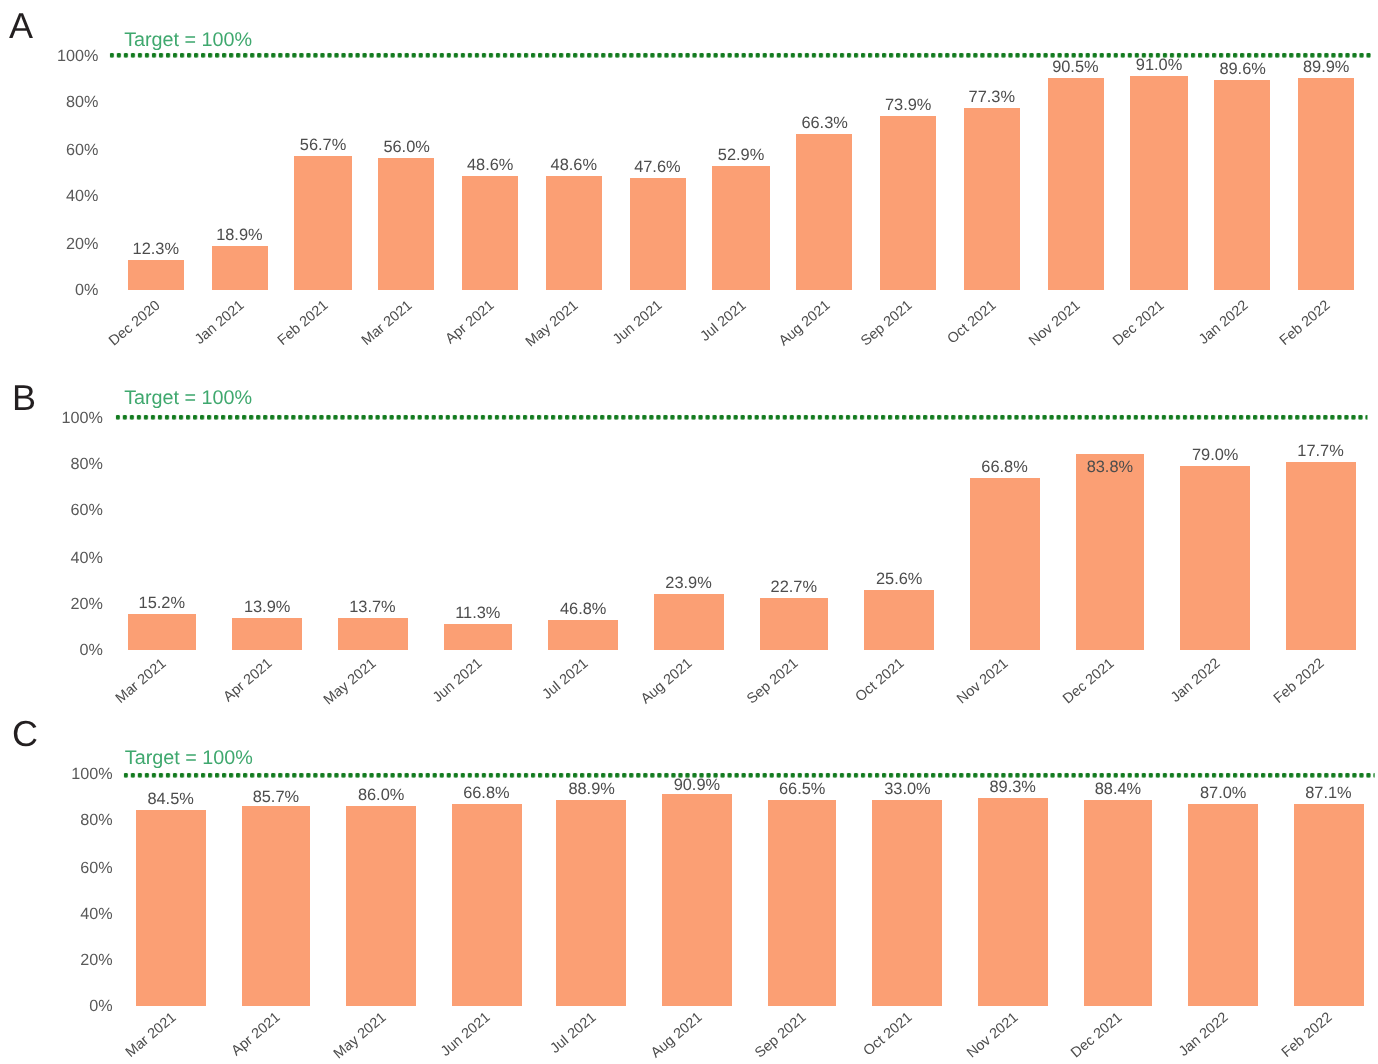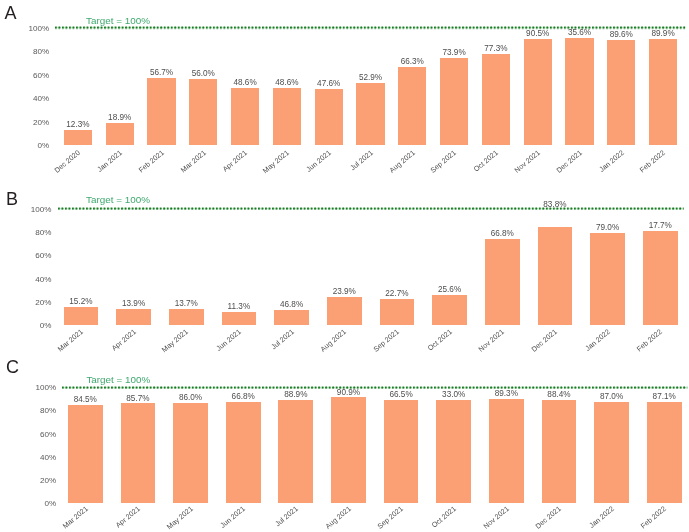--- a/index.html
+++ b/index.html
@@ -10,21 +10,21 @@
        -webkit-font-smoothing:antialiased;-moz-osx-font-smoothing:grayscale;}
   #figure{position:absolute;left:0;top:0;width:689px;height:532px;
           will-change:transform;transform:translateZ(0);}
   .panel{position:absolute;left:0;top:0;width:689px;height:532px;}
   .panel-letter{position:absolute;font-size:18px;color:#231f20;line-height:1;}
   .y-axis,.x-axis,.bars{position:absolute;left:0;top:0;width:689px;height:532px;}
   .ylab{position:absolute;left:0;font-size:8.1px;color:#595959;text-align:right;
         transform:translateY(-50%);white-space:nowrap;}
   .target-line{position:absolute;height:3.4px;overflow:hidden;}
   .target-line svg{display:block;}
-  .target-text{position:absolute;font-size:9.9px;color:#3fa86e;white-space:nowrap;margin-left:24px;}
+  .target-text{position:absolute;font-size:9.9px;color:#3fa86e;white-space:nowrap;}
   .bar{position:absolute;background:#fb9f74;}
   .bar-label{position:absolute;font-size:8.2px;color:#4d4d4d;white-space:nowrap;
              transform:translateX(-50%);}
   .xlab{position:absolute;width:200px;text-align:right;
         font-size:7.2px;color:#4d4d4d;white-space:nowrap;
         transform-origin:100% 0%;transform:rotate(-40deg);}
 </style>
 </head>
 <body>
 
@@ -69,21 +69,21 @@
     <div class="bar-label" style="left:370.50px;top:72.85px">52.9%</div>
     <div class="bar" style="left:398.10px;width:28.4px;top:66.93px;height:77.77px"></div>
     <div class="bar-label" style="left:412.30px;top:57.13px">66.3%</div>
     <div class="bar" style="left:439.90px;width:28.4px;top:58.02px;height:86.68px"></div>
     <div class="bar-label" style="left:454.10px;top:48.22px">73.9%</div>
     <div class="bar" style="left:481.70px;width:28.4px;top:54.03px;height:90.67px"></div>
     <div class="bar-label" style="left:495.90px;top:44.23px">77.3%</div>
     <div class="bar" style="left:523.50px;width:28.4px;top:38.54px;height:106.16px"></div>
     <div class="bar-label" style="left:537.70px;top:28.74px">90.5%</div>
     <div class="bar" style="left:565.30px;width:28.4px;top:37.96px;height:106.74px"></div>
-    <div class="bar-label" style="left:579.50px;top:28.16px">35.6%</div>
+    <div class="bar-label" style="left:579.50px;top:28.16px">91.0%</div>
     <div class="bar" style="left:607.10px;width:28.4px;top:39.60px;height:105.10px"></div>
     <div class="bar-label" style="left:621.30px;top:29.80px">89.6%</div>
     <div class="bar" style="left:648.90px;width:28.4px;top:39.25px;height:105.45px"></div>
     <div class="bar-label" style="left:663.10px;top:29.45px">89.9%</div>
   </div>
   <div class="x-axis">
     <div class="xlab" style="left:-123.90px;top:147.90px">Dec 2020</div>
     <div class="xlab" style="left:-82.10px;top:147.90px">Jan 2021</div>
     <div class="xlab" style="left:-40.30px;top:147.90px">Feb 2021</div>
     <div class="xlab" style="left:1.50px;top:147.90px">Mar 2021</div>
@@ -134,21 +134,21 @@
     <div class="bar-label" style="left:291.58px;top:300.38px">46.8%</div>
     <div class="bar" style="left:326.90px;width:34.7px;top:297.11px;height:27.89px"></div>
     <div class="bar-label" style="left:344.25px;top:287.31px">23.9%</div>
     <div class="bar" style="left:379.57px;width:34.7px;top:298.51px;height:26.49px"></div>
     <div class="bar-label" style="left:396.92px;top:288.71px">22.7%</div>
     <div class="bar" style="left:432.24px;width:34.7px;top:295.12px;height:29.88px"></div>
     <div class="bar-label" style="left:449.59px;top:285.32px">25.6%</div>
     <div class="bar" style="left:484.91px;width:34.7px;top:238.64px;height:86.36px"></div>
     <div class="bar-label" style="left:502.26px;top:228.84px">66.8%</div>
     <div class="bar" style="left:537.58px;width:34.7px;top:227.21px;height:97.79px"></div>
-    <div class="bar-label" style="left:554.93px;top:200px">83.8%</div>
+    <div class="bar-label" style="left:554.93px;top:229px">83.8%</div>
     <div class="bar" style="left:590.25px;width:34.7px;top:232.81px;height:92.19px"></div>
     <div class="bar-label" style="left:607.60px;top:223.01px">79.0%</div>
     <div class="bar" style="left:642.92px;width:34.7px;top:231.29px;height:93.71px"></div>
     <div class="bar-label" style="left:660.27px;top:221.49px">17.7%</div>
   </div>
   <div class="x-axis">
     <div class="xlab" style="left:-120.90px;top:327.40px">Mar 2021</div>
     <div class="xlab" style="left:-68.23px;top:327.40px">Apr 2021</div>
     <div class="xlab" style="left:-15.56px;top:327.40px">May 2021</div>
     <div class="xlab" style="left:37.11px;top:327.40px">Jun 2021</div>

